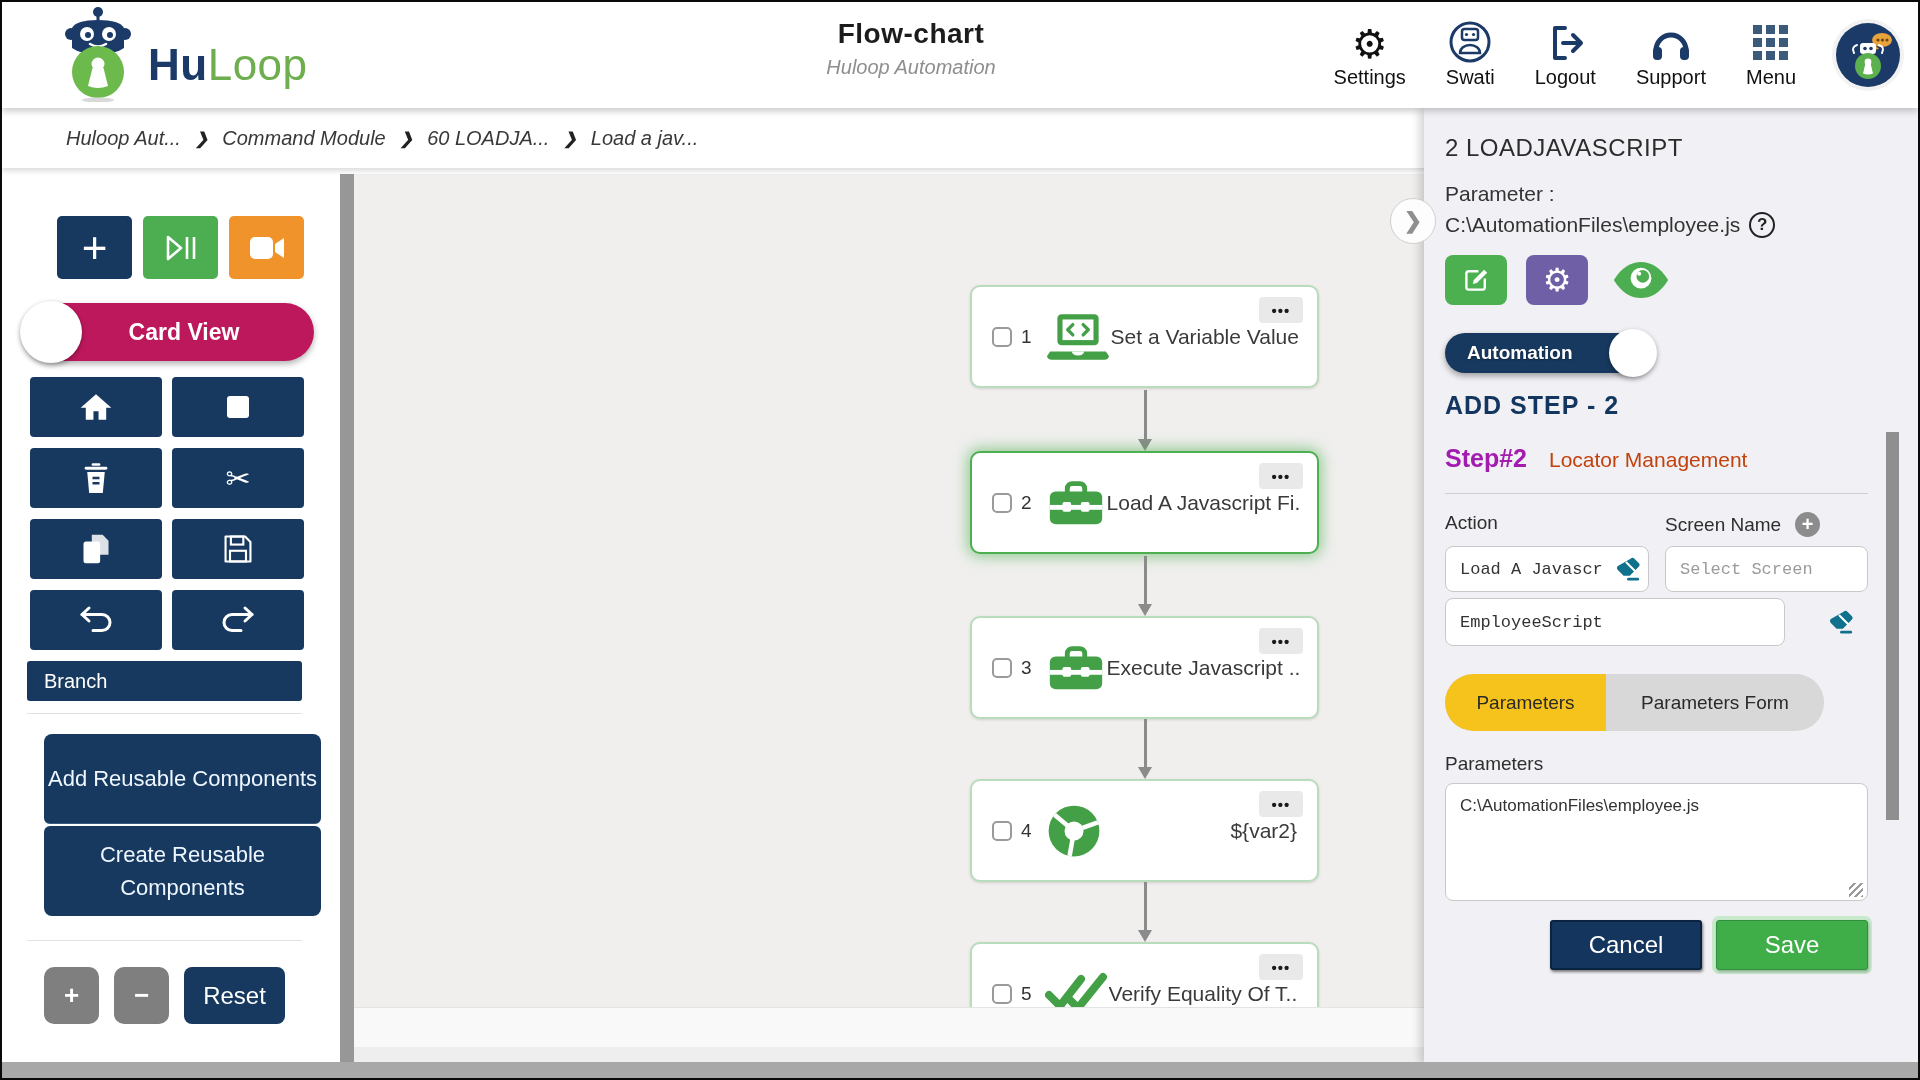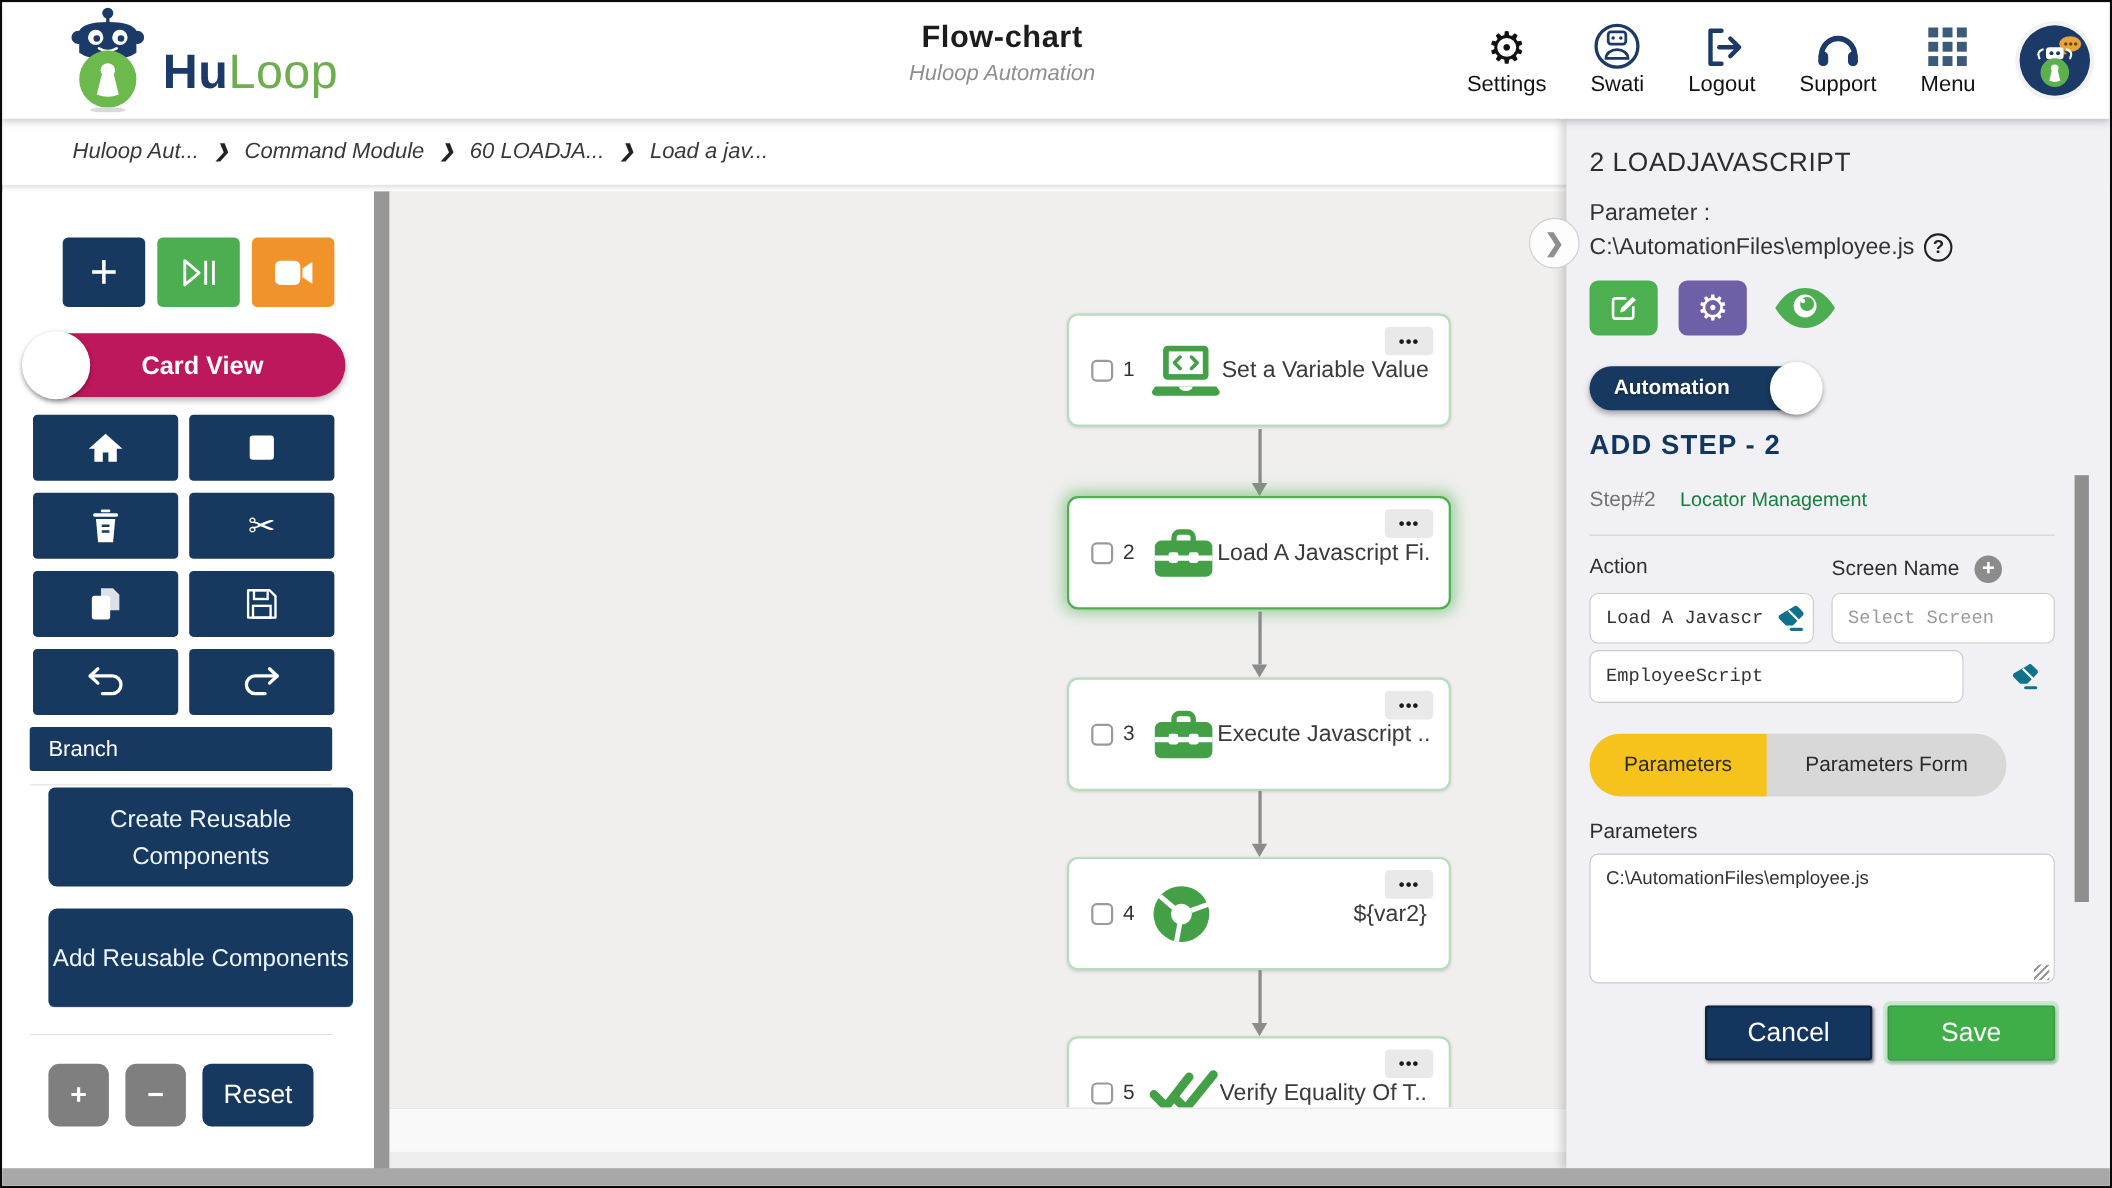--- a/index.html
+++ b/index.html
@@ -100,22 +100,22 @@
   .act-edit { background: #4cb050; } .act-gear { background: #6f5fa7; }
   .act-gear .gear-glyph { color: #fff; font-size: 32px; line-height: 32px; }
   .eye-wrap { margin-left: 5px; cursor: pointer; display: flex; align-items: center; }
   .auto-toggle { position: relative; margin-top: 28px; width: 206px; height: 40px; border-radius: 20px; background: #17395f;
                  box-shadow: 0 3px 6px rgba(0,0,0,.35); display: flex; align-items: center; cursor: pointer; text-align: center; }
   .auto-toggle .alabel { color: #fff; font-size: 19px; font-weight: 700; padding-left: 22px; text-shadow: 0 1px 2px rgba(0,0,0,.4); }
   .auto-toggle .knob { position: absolute; right: -6px; top: -4px; width: 48px; height: 48px; border-radius: 50%;
                        background: #fff; box-shadow: 0 2px 5px rgba(0,0,0,.35); }
   .add-step-title { margin-top: 18px; font-size: 25px; font-weight: 800; color: #12365f; letter-spacing: 1px; }
   .step-row { margin-top: 24px; display: flex; align-items: baseline; gap: 22px; }
-  .step-row .sname { font-size: 19px; font-weight: 400; color: #737373; }
-  .step-row .sdesc { font-size: 18px; color: #15803d; }
+  .step-row .sname { font-size: 25px; font-weight: 700; color: #a21caf; }
+  .step-row .sdesc { font-size: 21px; color: #c2410c; }
   .panel-divider { margin-top: 20px; border-top: 1px solid #cfcfcf; width: 423px; }
   .field-labels { position: relative; margin-top: 18px; height: 26px; width: 423px; }
   .f-label { font-size: 19px; color: #2e2e2e; }
   .lab-action { position: absolute; left: 0; top: 0; }
   .lab-screen { position: absolute; left: 220px; top: 0; display: flex; align-items: center; gap: 14px; }
   .plus-circle { width: 25px; height: 25px; border-radius: 50%; background: #8c8c8c; color: #fff; font-size: 20px;
                  font-weight: 700; display: flex; align-items: center; justify-content: center; cursor: pointer; }
   .inputs-row { position: relative; margin-top: 8px; height: 46px; width: 423px; }
   .ipt { position: absolute; top: 0; height: 46px; background: #fff; border: 1px solid #c9c9c9; border-radius: 8px;
          font-size: 17px; color: #333; padding: 0 36px 0 14px; outline: none; font-family: Liberation Mono, monospace; }
@@ -337,22 +337,22 @@
           <path d="M34 9.5 H14 a8 8 0 0 0 0 16 h9"></path>
         </svg>
       </div>
     </div>
 
     <div class="branch-btn">
       <span>Branch</span>
     </div>
     <div class="sb-divider"></div>
 
+    <div class="reusable-btn first">Add Reusable Components</div>
     <div class="reusable-btn second">Create Reusable Components</div>
-    <div class="reusable-btn first">Add Reusable Components</div>
 
     <div class="sb-divider" style="margin-top:24px"></div>
 
     <div class="zoom-row">
       <div class="zoom-btn">+</div>
       <div class="zoom-btn">−</div>
       <div class="reset-btn">Reset</div>
     </div>
   </aside>
   <div class="sidebar-scrollbar">

